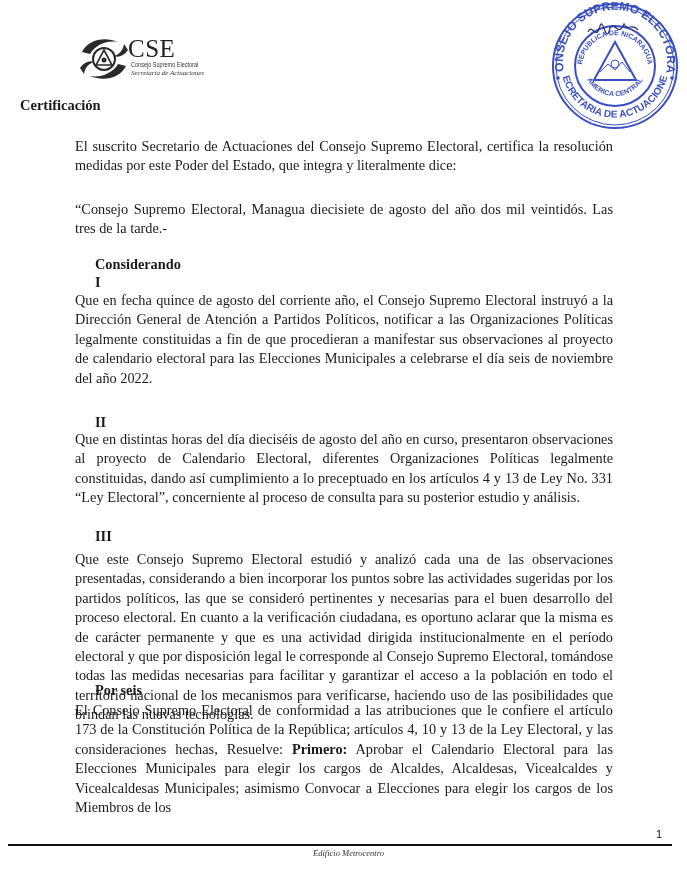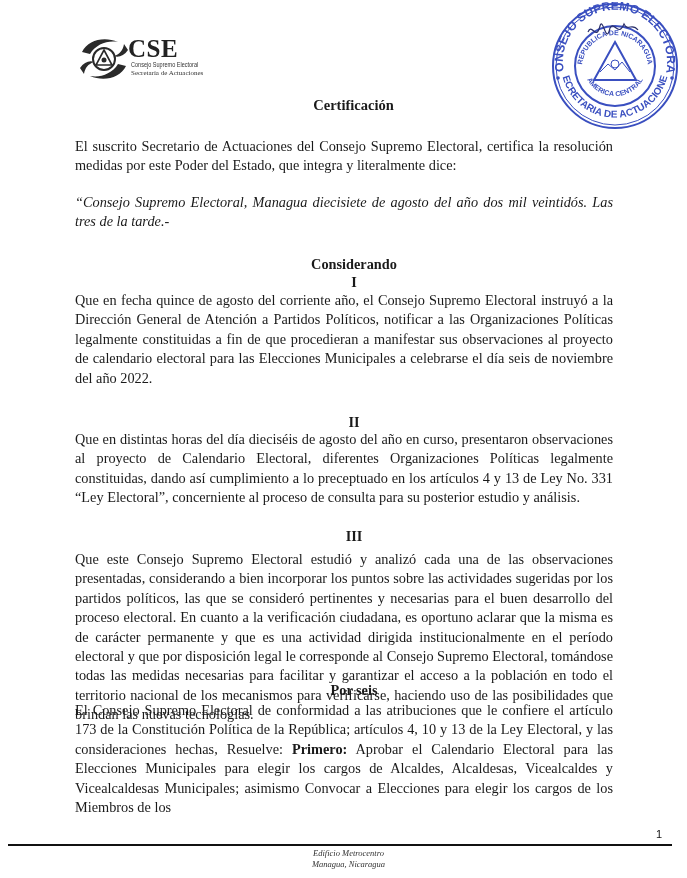--- a/index.html
+++ b/index.html
@@ -1,28 +1,28 @@
 <!DOCTYPE html>
 <html><head>
   <meta charset="utf-8">
   <style>
     html, body { margin: 0; padding: 0; background: #ffffff; }
     body { width: 687px; height: 878px; position: relative; overflow: hidden; color: #1a1a1a; font-family: "Liberation Serif", serif; }
     .logo { position: absolute; left: 78px; top: 34px; width: 130px; height: 50px; }
     .logo svg { position: absolute; left: 0; top: 0; }
-    .logo-cse { position: absolute; left: 50px; top: 1px; font-family: "Liberation Serif", serif; font-weight: bold; font-size: 25px; letter-spacing: 0.5px; color: #222; }
+    .logo-cse { position: absolute; left: 50px; top: 1px; font-family: "Liberation Serif", serif; font-weight: normal; font-size: 25px; letter-spacing: 0.5px; color: #222; }
     .logo-sub1 { position: absolute; left: 53px; top: 27px; font-family: "Liberation Sans", sans-serif; font-size: 6.5px; color: #333; white-space: nowrap; transform: scaleX(0.85); transform-origin: left; }
-    .logo-sub2 { position: absolute; left: 53px; top: 35px; font-family: "Liberation Serif", serif; font-size: 7px; color: #333; white-space: nowrap; }
+    .logo-sub2 { position: absolute; left: 53px; top: 35px; font-family: "Liberation Serif", serif; font-style: italic; font-size: 7px; color: #333; white-space: nowrap; }
     .seal { position: absolute; left: 548px; top: 2px; width: 134px; height: 128px; }
-    .title { position: absolute; top: 97px; left: 0; width: 687px; text-align: center; font-weight: bold; font-size: 14.5px; padding-left: 20px; box-sizing: border-box; }
+    .title { position: absolute; top: 97px; left: 0; width: 687px; font-weight: bold; font-size: 14.5px; padding-left: 20px; box-sizing: border-box; }
     .block { position: absolute; left: 75px; width: 538px; font-size: 14.3px; line-height: 19.4px; text-align: justify; }
     .block p { margin: 0; }
-    .heading { position: absolute; left: 75px; width: 538px; text-align: center; font-weight: bold; font-size: 14.3px; padding-left: 20px; box-sizing: border-box; }
+    .heading { position: absolute; left: 75px; width: 538px; font-weight: bold; font-size: 14.3px; padding-left: 20px; box-sizing: border-box; }
     .p-intro { top: 137px; }
-    .p-quote { top: 193px; font-style: italic; }
+    .p-quote { top: 200px; }
     .h-considerando { top: 256px; }
     .h-I { top: 274px; }
     .p-I { top: 291px; }
     .h-II { top: 414px; }
     .p-II { top: 430px; }
     .h-III { top: 528px; }
     .p-III { top: 530px; margin-top: 20px; }
     .h-portanto { top: 682px; }
     .p-portanto { top: 701px; }
     .footer-line { position: absolute; left: 8px; top: 844px; width: 664px; height: 2px; background: #111; }
@@ -110,14 +110,13 @@
 
 <div class="heading h-portanto">Por seis</div>
 <div class="block p-portanto">
   <p><span>El Consejo Supremo Electoral de conformidad a las atribuciones que le confiere el artículo 173 de la Constitución Política de la República; artículos 4, 10 y 13 de la Ley Electoral, y las consideraciones hechas, Resuelve: </span><b>Primero:</b><span> Aprobar el Calendario Electoral para las Elecciones Municipales para elegir los cargos de Alcaldes, Alcaldesas, Vicealcaldes y Vicealcaldesas Municipales; asimismo Convocar a Elecciones para elegir los cargos de los Miembros de los</span></p>
 </div>
 
 <div class="page-num">1</div>
 <div class="footer-line"></div>
 <div class="footer-text">
   <div>Edificio Metrocentro</div>
-  <div>Managua, Nicaragua</div>
 </div>
 
 </body></html>

